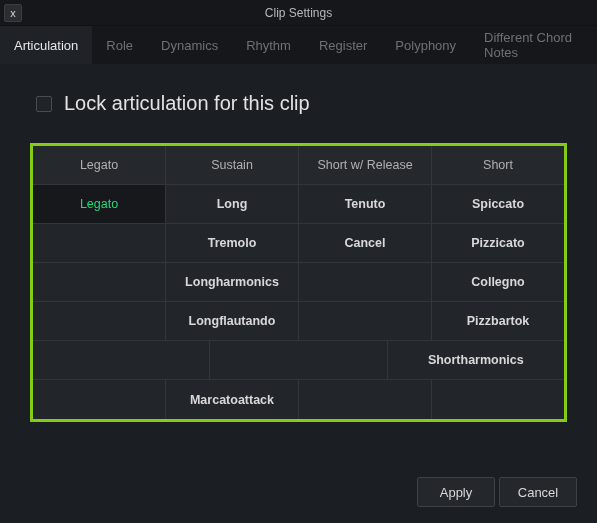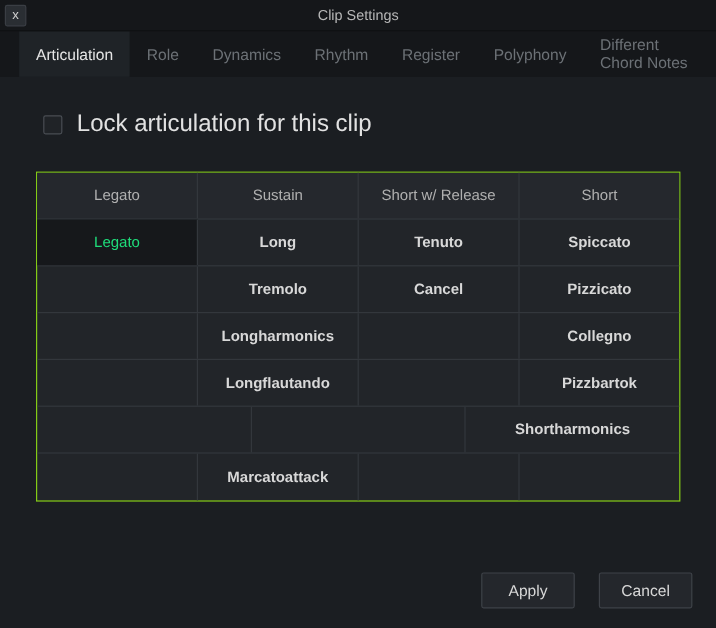--- a/index.html
+++ b/index.html
@@ -38,21 +38,20 @@
     color: #d0d0d0;
   }
   .titlebar .title {
     color: #b8b8b8;
     font-size: 12px;
   }
   .tabs {
     display: flex;
     height: 38px;
     background: #15171a;
-    padding-left: 16px;
   }
   .tab {
     padding: 0 14px;
     display: flex;
     align-items: center;
     color: #6c7176;
     font-size: 13px;
     cursor: pointer;
   }
   .tab.active {
@@ -75,21 +74,21 @@
     border: 1px solid #494d53;
     background: #202327;
     border-radius: 2px;
     cursor: pointer;
   }
   .checkbox-label {
     color: #e2e2e2;
     font-size: 20px;
   }
   .grid {
-    border: 1px solid #84cc16;
+    border: 3px solid #84cc16;
     background: #222529;
     text-align: right;
   }
   .grid .row {
     display: flex;
     height: 39px;
     border-bottom: 1px solid #33373c;
   }
   .grid .row:last-child { border-bottom: none; }
   .grid .row.header {
@@ -115,21 +114,21 @@
   .grid .cell.selected {
     background: #16181b;
     color: #1fdc7a;
     font-weight: 500;
   }
   .footer {
     position: absolute;
     bottom: 16px;
     right: 20px;
     display: flex;
-    gap: 20px;
+    gap: 4px;
   }
   .btn {
     min-width: 78px;
     height: 30px;
     background: #24272c;
     border: 1px solid #3e4248;
     border-radius: 2px;
     color: #d8d8d8;
     font-size: 13px;
     display: flex;

